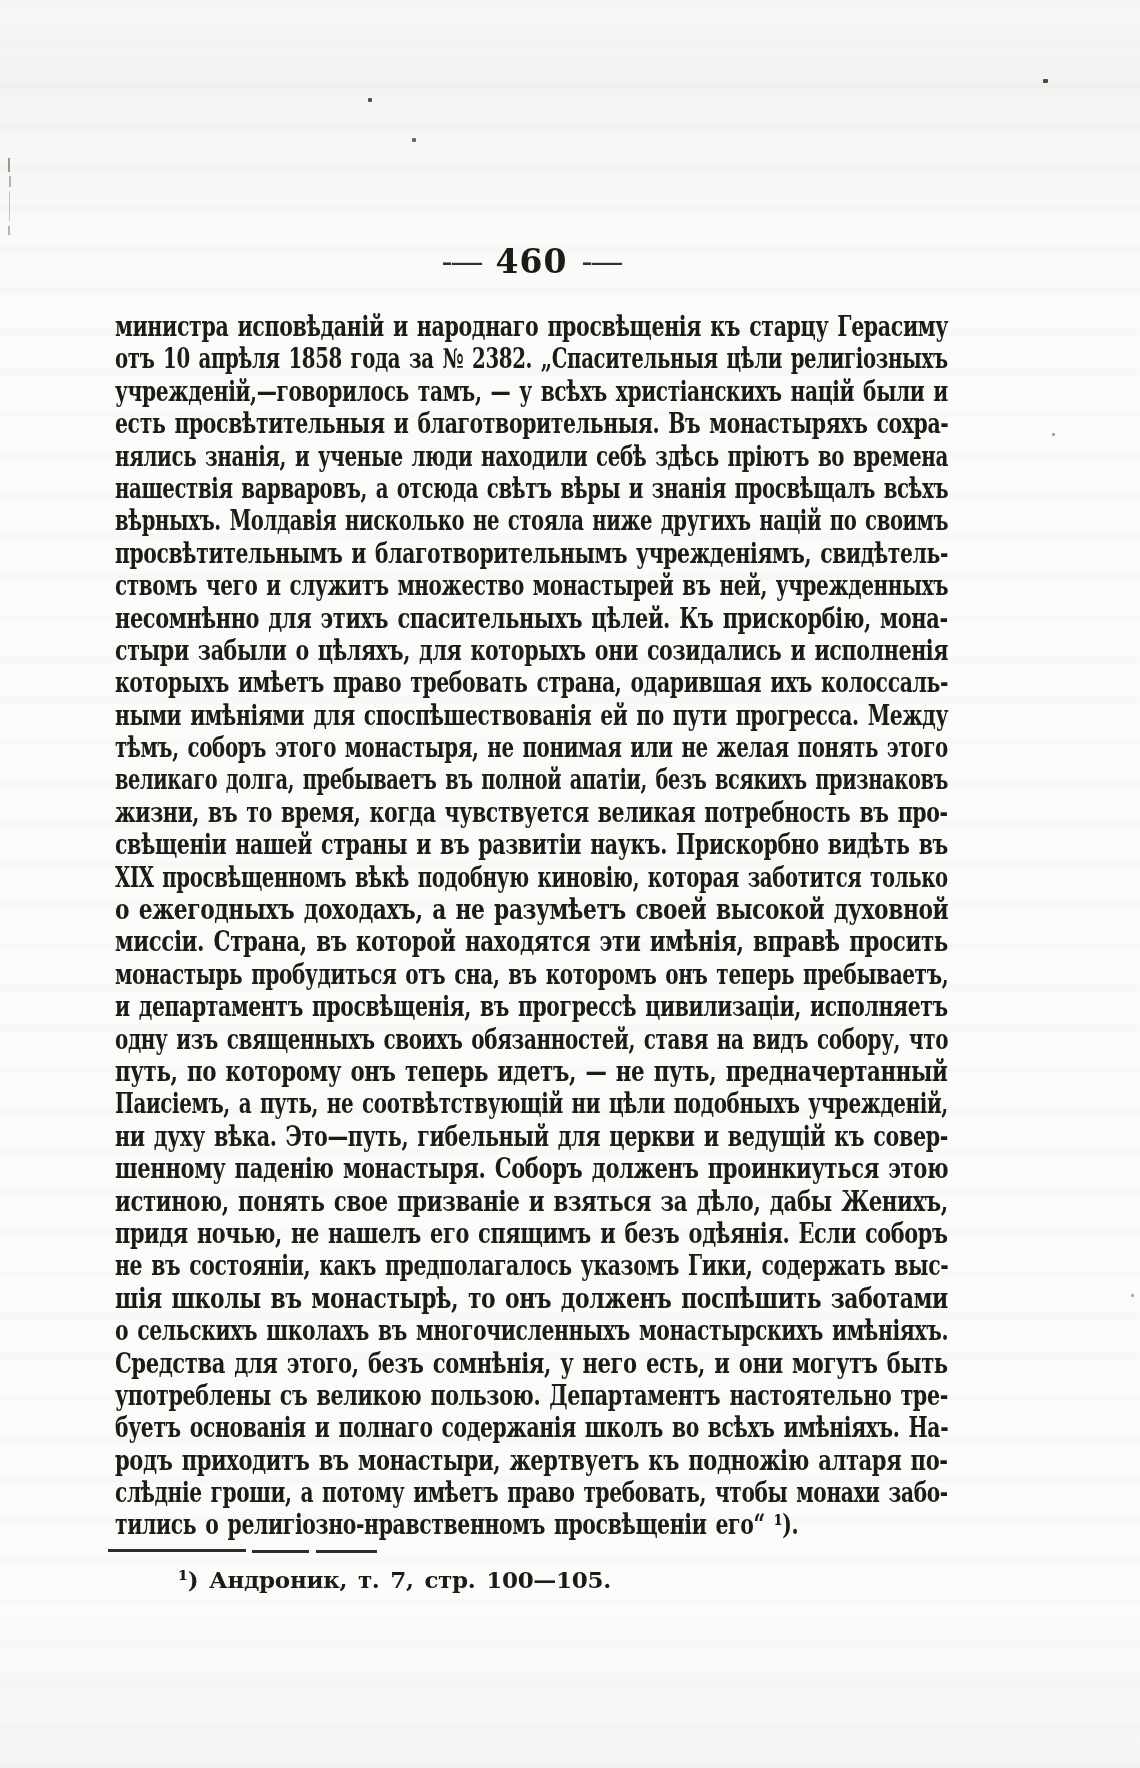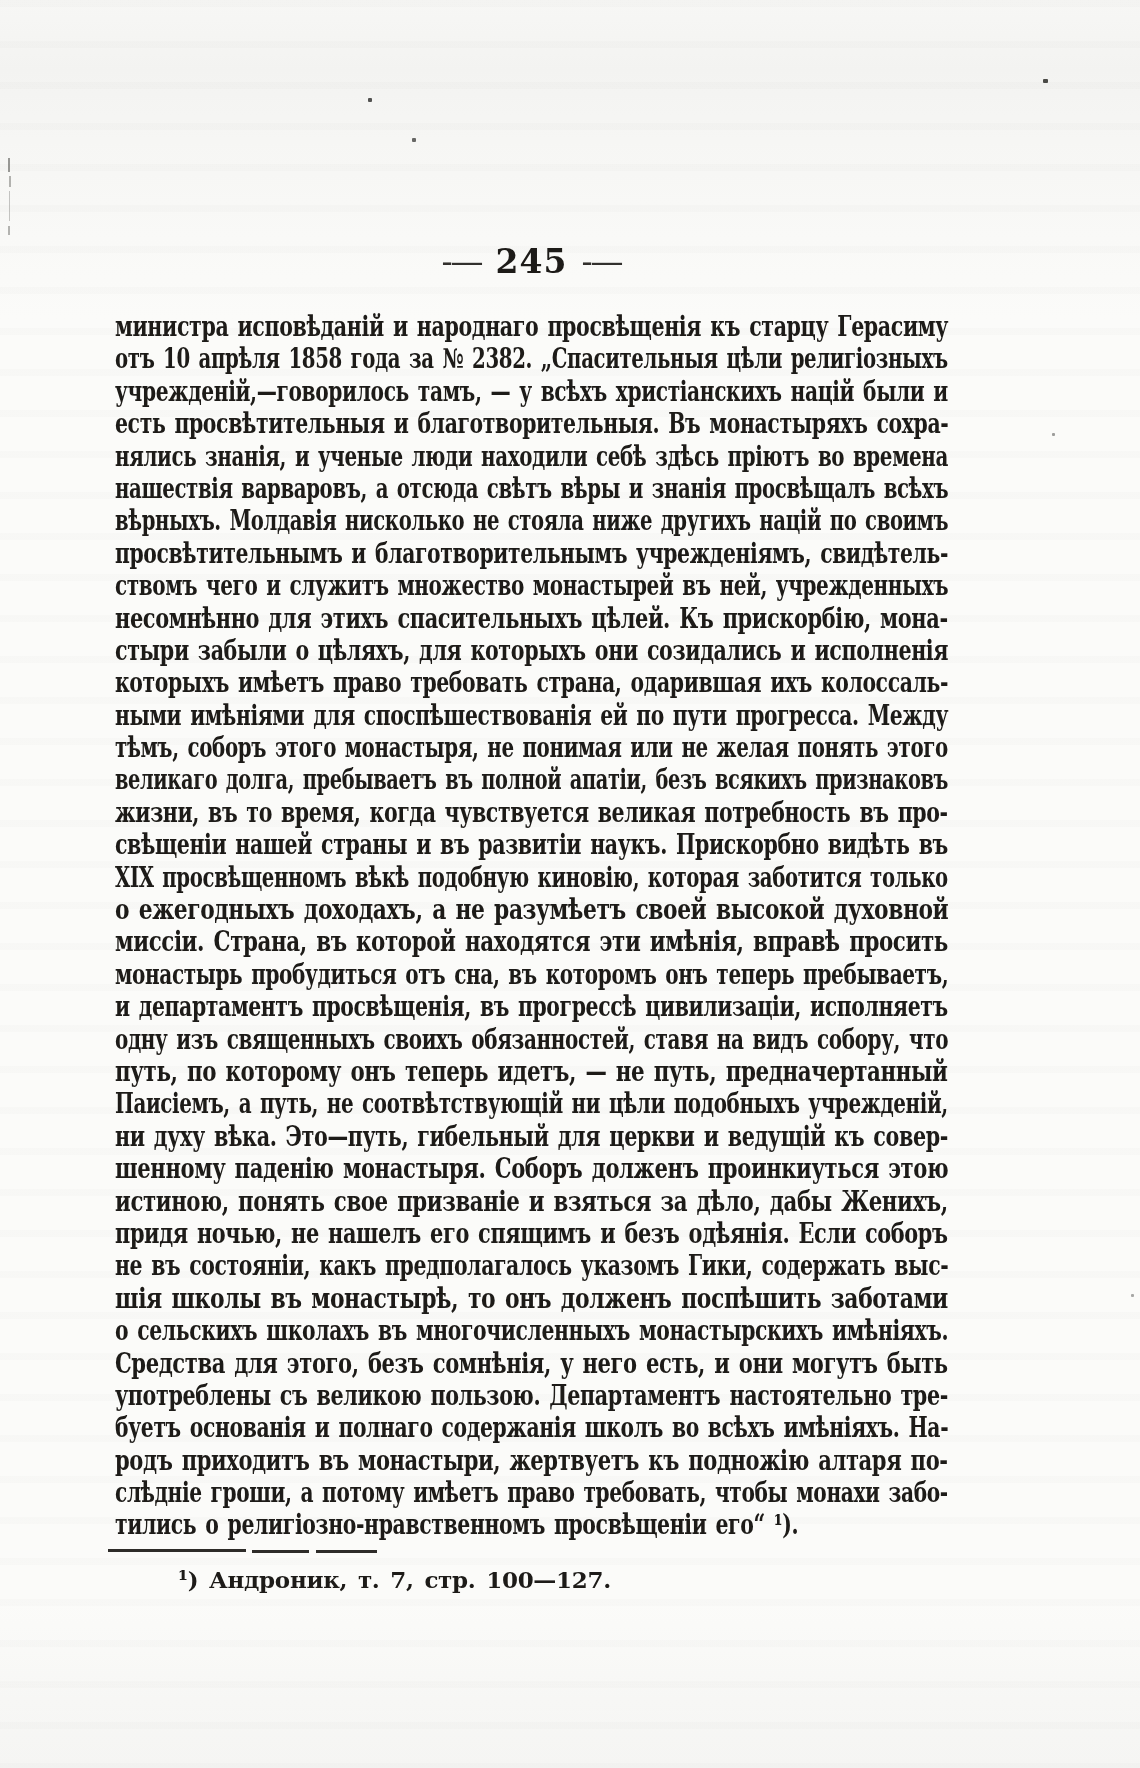--- a/index.html
+++ b/index.html
@@ -68,21 +68,21 @@
   .mm3 { left: 9px; top: 191px; width: 1px; height: 30px; opacity: .3; }
   .mm4 { left: 8px; top: 226px; width: 2px; height: 9px; opacity: .4; }
 </style>
 </head>
 <body>
 
 <div class="page">
   <div class="streaks"></div>
 
   <div class="header">
-    <span class="orn">-—</span><span class="num">245</span><span class="orn">-—</span>
+    <span class="orn">-—</span><span class="num">460</span><span class="orn">-—</span>
   </div>
 
   <div class="body-text">
       <div class="text-line" style="transform: scaleX(0.7621);">министра исповѣданій и народнаго просвѣщенія къ старцу Герасиму</div>
       <div class="text-line" style="transform: scaleX(0.7307);">отъ 10 апрѣля 1858 года за № 2382. „Спасительныя цѣли религіозныхъ</div>
       <div class="text-line" style="transform: scaleX(0.7478);">учрежденій,—говорилось тамъ, — у всѣхъ христіанскихъ націй были и</div>
       <div class="text-line" style="transform: scaleX(0.7559);">есть просвѣтительныя и благотворительныя. Въ монастыряхъ сохра-</div>
       <div class="text-line" style="transform: scaleX(0.7352);">нялись знанія, и ученые люди находили себѣ здѣсь пріютъ во времена</div>
       <div class="text-line" style="transform: scaleX(0.7301);">нашествія варваровъ, а отсюда свѣтъ вѣры и знанія просвѣщалъ всѣхъ</div>
       <div class="text-line" style="transform: scaleX(0.7262);">вѣрныхъ. Молдавія нисколько не стояла ниже другихъ націй по своимъ</div>
@@ -116,21 +116,21 @@
       <div class="text-line" style="transform: scaleX(0.7532);">буетъ основанія и полнаго содержанія школъ во всѣхъ имѣніяхъ. На-</div>
       <div class="text-line" style="transform: scaleX(0.78);">родъ приходитъ въ монастыри, жертвуетъ къ подножію алтаря по-</div>
       <div class="text-line" style="transform: scaleX(0.7457);">слѣдніе гроши, а потому имѣетъ право требовать, чтобы монахи забо-</div>
       <div class="text-line" style="transform: scaleX(0.7559);">тились о религіозно-нравственномъ просвѣщеніи его“ ¹).</div>
     </div>
 
   <div class="rule-seg rs1"></div>
   <div class="rule-seg rs2"></div>
   <div class="rule-seg rs3"></div>
 
-  <div class="footnote">¹) Андроник, т. 7, стр. 100—127.</div>
+  <div class="footnote">¹) Андроник, т. 7, стр. 100—105.</div>
 
   <div class="speck sp1"></div>
   <div class="speck sp2"></div>
   <div class="speck sp3"></div>
   <div class="speck sp4"></div>
   <div class="speck sp5"></div>
   <div class="mm mm1"></div>
   <div class="mm mm2"></div>
   <div class="mm mm3"></div>
   <div class="mm mm4"></div>

